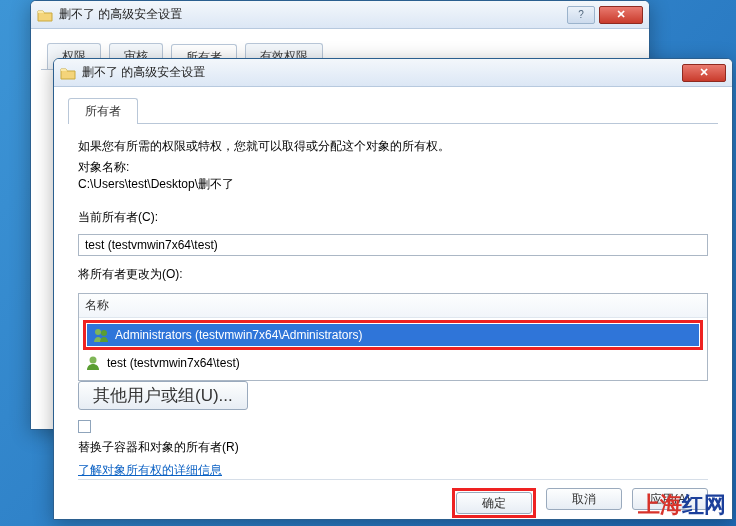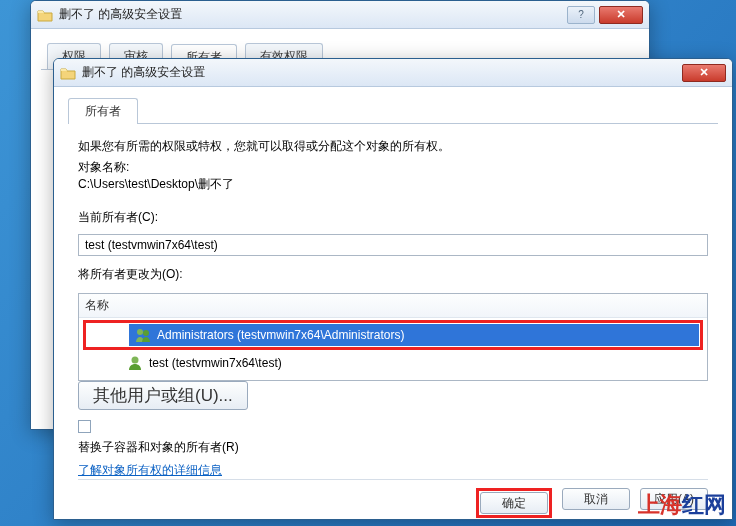--- a/index.html
+++ b/index.html
@@ -25,33 +25,33 @@
 .content { padding: 14px 10px 10px; flex: 1; display: flex; flex-direction: column; }
 .intro { color: #000000; margin-bottom: 0; }
 .row { margin: 4px 0; }
 .label { display: inline-block; }
 .path-row { display: flex; flex-direction: column; }
 .path-label { width: 110px; }
 .path-val { }
 .input-box { border: 1px solid #abb7c5; background: #fff; padding: 3px 6px; margin-top: 4px; }
 .listbox { border: 1px solid #abb7c5; margin-top: 6px; height: 88px; background: #fff; }
 .list-header { padding: 3px 6px; border-bottom: 1px solid #dfe6ee; font-size: 12px; color: #333; background: linear-gradient(#fdfefe,#f1f5fa); }
-.list-row { display: flex; align-items: center; padding: 3px 6px; gap: 6px; font-size: 12px; margin-left: 42px; }
+.list-row { display: flex; align-items: center; padding: 3px 6px; gap: 6px; font-size: 12px; }
 .list-row.selected { background: #2f75d9; color: #fff; }
 .user-icon { width: 16px; height: 16px; flex-shrink: 0; }
 .highlight-box { border: 3px solid #e22; padding: 1px; margin: 2px 4px; }
 
 .btn-small { padding: 2px 14px; border: 1px solid #9aaabd; background: linear-gradient(#fdfefe,#e7edf4); border-radius: 3px; font-size: 17px; color: #333; display: inline-block; }
 
 .checkbox-row { display: flex; align-items: flex-start; gap: 6px; margin-top: 10px; flex-direction: column; }
 .chk { width: 13px; height: 13px; border: 1px solid #8fa4bb; background: #fff; }
 .link { color: #0b61c4; text-decoration: underline; display: inline-block; margin-top: 6px; }
 
 .footer { display: flex; justify-content: flex-end; gap: 10px; padding: 8px 0 0; border-top: 1px solid #d6dee8; margin-top: auto; }
-.btn { width: 68px; height: 22px; border: 1px solid #9aaabd; background: linear-gradient(#fdfefe,#e7edf4); border-radius: 3px; font-size: 12px; text-align: center; line-height: 20px; color: #333; }
+.btn { width: 76px; height: 22px; border: 1px solid #9aaabd; background: linear-gradient(#fdfefe,#e7edf4); border-radius: 3px; font-size: 12px; text-align: center; line-height: 20px; color: #333; }
 .btn-highlight-wrap { border: 3px solid #e22; padding: 1px; }
 
 .watermark { position: absolute; right: 10px; bottom: 6px; font-family: "SimSun"; font-size: 22px; font-weight: bold; }
 .watermark .r { color: #d8322a; }
 .watermark .b { color: #1b3f9b; }
 </style>
 </head>
 <body>
 
 <div class="window back-window">

